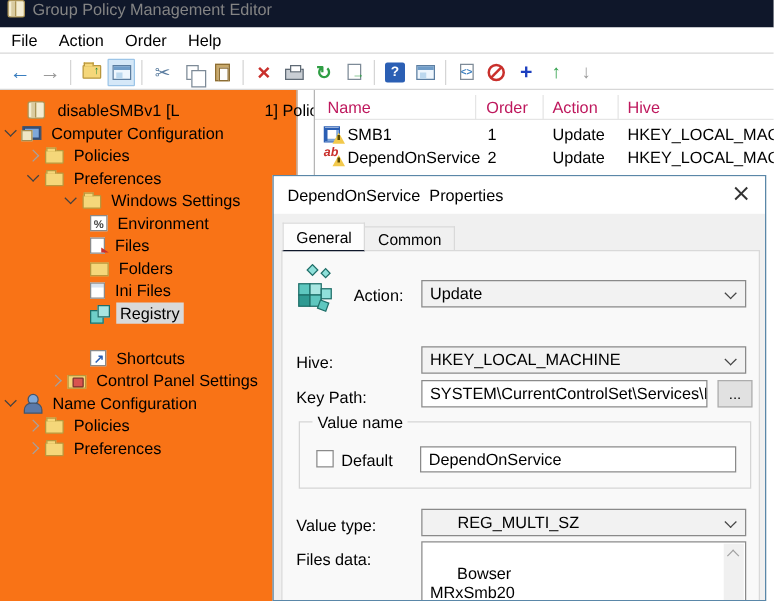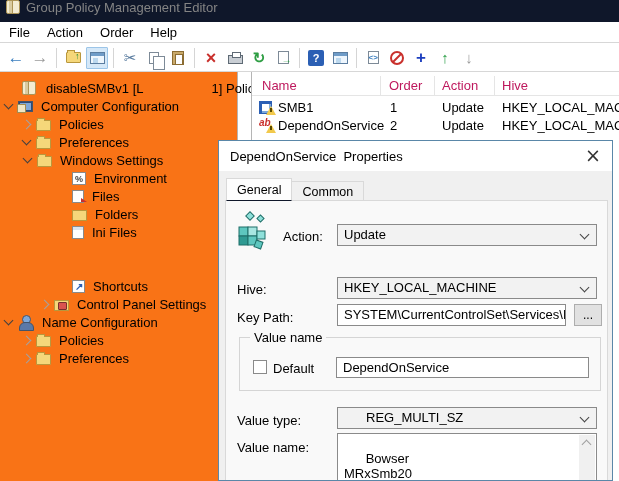--- a/index.html
+++ b/index.html
@@ -222,40 +222,44 @@
     <div class="trow" style="left:23px; top:43px;">
       <span class="chev col"></span>
       <span class="ticon i-folder"></span>
       <span class="tlabel">Policies</span>
     </div>
     <div class="trow" style="left:23px; top:61px;">
       <span class="chev exp"></span>
       <span class="ticon i-folder"></span>
       <span class="tlabel">Preferences</span>
     </div>
-    <div class="trow" style="left:24px; top:79px;text-align:center;">
+    <div class="trow" style="left:53px; top:79px;text-align:center;">
       <span class="chev exp"></span>
       <span class="ticon i-folder"></span>
       <span class="tlabel">Windows Settings</span>
     </div>
     <div class="trow" style="left:72px; top:97px;">
       <span class="ticon i-env">%</span>
       <span class="tlabel">Environment</span>
     </div>
     <div class="trow" style="left:72px; top:115px;">
       <span class="ticon i-files"></span>
       <span class="tlabel">Files</span>
     </div>
     <div class="trow" style="left:72px; top:133px;">
       <span class="ticon i-folders"></span>
       <span class="tlabel">Folders</span>
     </div>
     <div class="trow" style="left:72px; top:151px;">
       <span class="ticon i-ini"></span>
       <span class="tlabel">Ini Files</span>
+    </div>
+    <div class="trow" style="left:72px; top:169px;">
+      <span class="ticon i-reg"></span>
+      <span class="tlabel sel">Registry</span>
     </div>
     <div class="trow" style="left:72px; top:205px;">
       <span class="ticon i-shortcut">
           <span style="position:absolute;left:2px;top:0;color:#2b5fb4;font-size:10px;font-weight:bold;">↗</span>
         </span>
       <span class="tlabel">Shortcuts</span>
     </div>
     <div class="trow" style="left:41px; top:223px;">
       <span class="chev col"></span>
       <span class="ticon i-cps"></span>
@@ -355,21 +359,21 @@
     <span class="checkbox" style="left:34px; top:219px;"></span>
     <span class="dlg-label" style="left:54px; top:220px;">Default</span>
     <div class="tbox" style="left:117px; top:216px; width:253px; height:21px; line-height:19px;">DependOnService</div>
 
     <span class="dlg-label" style="left:18px; top:272px;">Value type:</span>
     <div class="combo" style="left:118px; top:266px; width:260px;padding-left:28px;">
       <span>REG_MULTI_SZ</span>
       <span class="cchev"></span>
     </div>
 
-    <span class="dlg-label" style="left:18px; top:299px;">Value name:</span>
+    <span class="dlg-label" style="left:18px; top:299px;">Files data:</span>
     <div class="textarea" style="left:118px; top:292px; width:260px; height:49px;">
       <span style="white-space:pre;">Bowser
 MRxSmb20
 NSI</span>
       <span class="ta-scroll"><span class="upchev"></span></span>
     </div>
   </div>
 
 </div>
 

